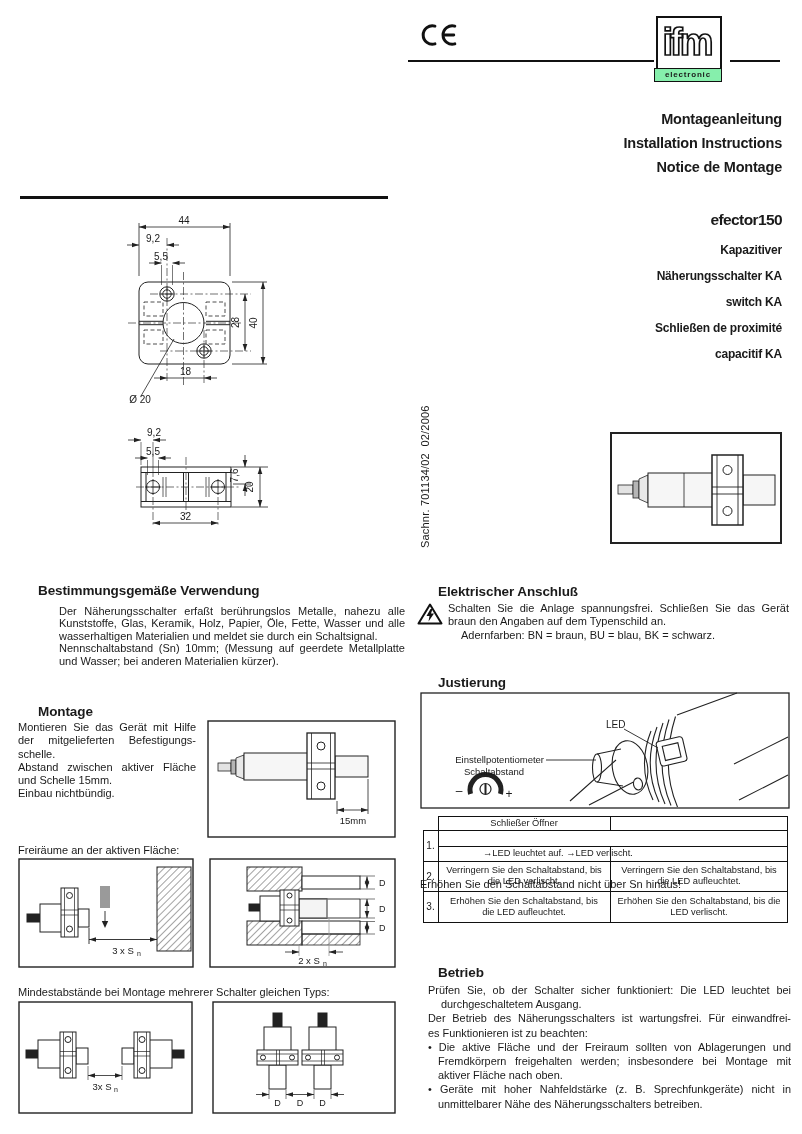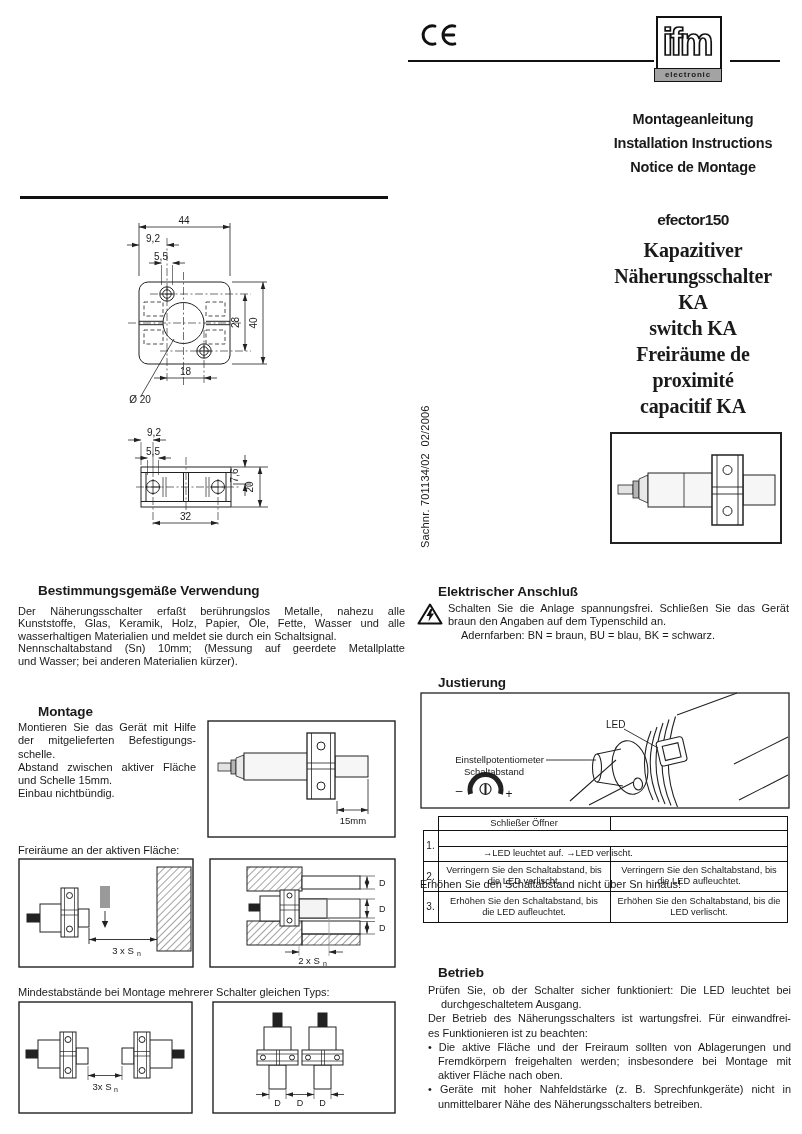--- a/index.html
+++ b/index.html
@@ -1,33 +1,33 @@
 <!DOCTYPE html>
 <html><head>
 <meta charset="utf-8">
 <style>
   html,body{margin:0;padding:0;background:#e9e9e9;}
   #page{position:relative;width:802px;height:1134px;background:#fff;
         font-family:"Liberation Sans",sans-serif;color:#1a1a1a;overflow:hidden;margin:0 auto;}
   .abs{position:absolute;}
   .hd{font-weight:bold;font-size:13.5px;letter-spacing:-0.1px;padding-left:20px;}
   .cap{font-size:11px;}
-  .tl{font-size:11px;line-height:12.4px;}
+  .tl{font-size:11px;line-height:12.4px;margin-left:41px;}
   .tl.j{text-align:justify;text-align-last:justify;}
   .mt{font-size:11px;line-height:13.3px;}
   .mt.j{text-align:justify;text-align-last:justify;}
   .rt{font-size:11px;line-height:13.4px;}
   .rt.j{text-align:justify;text-align-last:justify;}
   .bt{font-size:10.9px;line-height:14.2px;margin-left:8px;}
   .bt.j{text-align:justify;text-align-last:justify;}
   .ind13{padding-left:13px;}
   .ind10{padding-left:10px;}
-  .ctr{text-align:center;font-weight:bold;}
+  .ctr{text-align:right;font-weight:bold;}
   .doc-titles{font-size:14.5px;line-height:24px;letter-spacing:-0.2px;}
-  .prod-titles{font-size:20px;line-height:26px;letter-spacing:-0.2px;font-family:Liberation Serif, serif;}
+  .prod-titles{font-size:12px;line-height:26px;letter-spacing:-0.2px;}
   .efector{font-weight:bold;font-size:15.5px;letter-spacing:-0.6px;}
   .rule{background:#111;}
   .sachnr{transform:rotate(-90deg);transform-origin:0 0;font-size:11px;white-space:pre;letter-spacing:0.2px;}
   
   .tline{position:absolute;background:#111;}
   .tcell{position:absolute;font-size:9.3px;line-height:10.6px;text-align:center;
          display:flex;align-items:center;justify-content:center;}
   .tnum{position:absolute;font-size:10px;display:flex;align-items:center;justify-content:center;}
   svg text{font-family:"Liberation Sans",sans-serif;}
 </style>
@@ -45,36 +45,36 @@
   </svg>
 
   <div class="abs rule" style="left:408px;top:60px;width:246px;height:2px"></div>
   <div class="abs rule" style="left:730px;top:60px;width:50px;height:2px"></div>
 
   <div class="abs" style="left:656px;top:16px;width:62px;height:50px;border:2.5px solid #111;background:#fff">
     <svg width="57" height="45" viewBox="0 0 57 45">
       <text x="28.5" y="37" text-anchor="middle" font-size="38" font-weight="bold" fill="#fff" stroke="#111" stroke-width="1.7" letter-spacing="-3">ifm</text>
     </svg>
   </div>
-  <div class="abs" style="left:654px;top:68px;width:66px;height:12px;border:1.5px solid #111;background:#a3a3a3;
+  <div class="abs" style="left:654px;top:68px;width:66px;height:12px;border:1.5px solid #111;background:#86efac;
        font-size:8px;font-weight:bold;letter-spacing:0.8px;text-align:center;line-height:11px">electronic</div>
 
   <div class="abs ctr doc-titles" style="left:604px;top:107px;width:178px">
     <div>Montageanleitung</div>
     <div>Installation Instructions</div>
     <div>Notice de Montage</div>
   </div>
 
   <div class="abs ctr efector" style="left:604px;top:211px;width:178px">efector150</div>
 
   <div class="abs ctr prod-titles" style="left:604px;top:237px;width:178px">
     <div>Kapazitiver</div>
     <div>Näherungsschalter KA</div>
     <div>switch KA</div>
-    <div>Freiräume de proximité</div>
+    <div>Schließen de proximité</div>
     <div>capacitif KA</div>
   </div>
 
   <div class="abs sachnr" style="left:419px;top:548px">Sachnr. 701134/02  02/2006</div>
 
   <div class="abs rule" style="left:20px;top:196px;width:368px;height:3px"></div>
 
   <svg class="abs" style="left:120px;top:210px" width="190" height="200" viewBox="0 0 190 200">
     <g stroke="#222" fill="none" stroke-width="1">
       <rect x="19" y="72" width="91" height="82" rx="9" fill="#fff"></rect>

